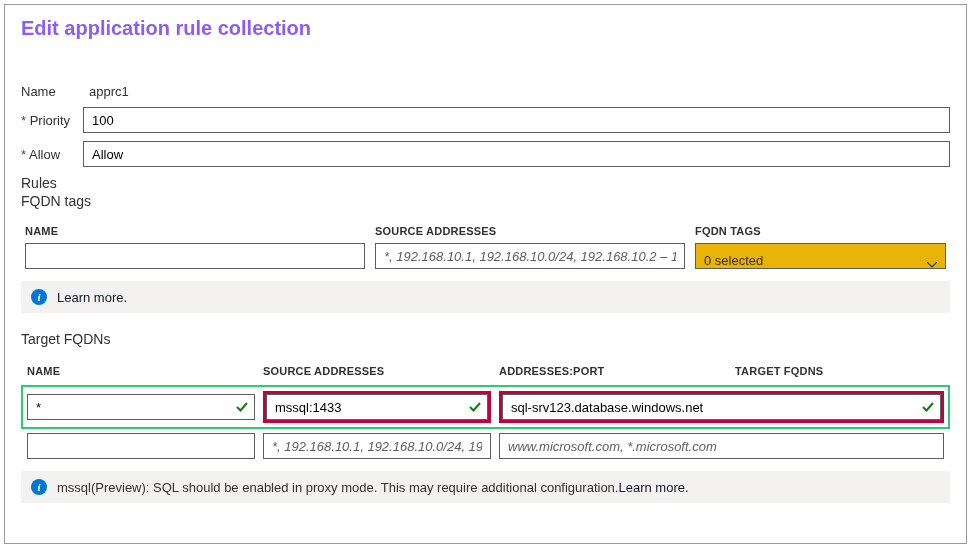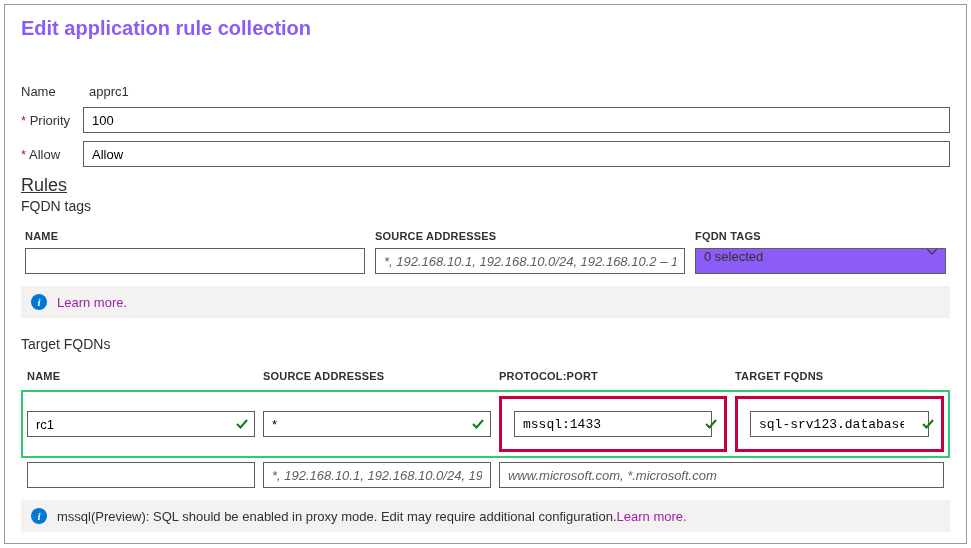--- a/index.html
+++ b/index.html
@@ -43,23 +43,22 @@
     .text-input {
       flex: 1;
       height: 26px;
       border: 1px solid #605e5c;
       padding: 0 8px;
       font-size: 13px;
       font-family: inherit;
       background: #fff;
     }
     .section-label {
-      font-size: 18px;
+      font-size: 14px;
       margin-bottom: 2px;
-      text-decoration: underline;
     }
     .section-sublabel {
       font-size: 14px;
       margin-bottom: 10px;
     }
     .col-headers {
       display: flex;
       font-size: 11px;
       font-weight: 600;
       letter-spacing: 0.2px;
@@ -75,27 +74,27 @@
       height: 26px;
       border: 1px solid #605e5c;
       padding: 0 8px;
       font-size: 13px;
       font-family: inherit;
       background: #fff;
     }
     .grid-input::placeholder { color: #605e5c; font-style: italic; }
     .dropdown {
       display: flex;
-      align-items: flex-start;
+      align-items: flex-end;
       justify-content: space-between;
       height: 26px;
       border: 1px solid #605e5c;
       padding: 0 8px;
       font-size: 13px;
-      background: #8b5cf6;
+      background: #eab308;
       cursor: pointer;
     }
     .chevron-down {
       width: 10px; height: 6px;
     }
     .info-bar {
       display: flex;
       align-items: center;
       background: #f3f2f1;
       padding: 8px 10px;
@@ -110,21 +109,21 @@
       display: inline-flex;
       align-items: center;
       justify-content: center;
       font-size: 11px;
       font-weight: bold;
       margin-right: 10px;
       font-style: italic;
       font-family: Georgia, serif;
       flex-shrink: 0;
     }
-    .link { color: #a21caf; cursor: pointer; }
+    .link { color: #0f172a; cursor: pointer; }
     .section-label2 {
       font-size: 14px;
       margin-top: 18px;
       margin-bottom: 12px;
     }
     .target-grid .col-headers { padding: 6px 6px 8px 6px; }
     .tg-col { margin-right: 8px; }
     .tg-col1 { width: 228px; }
     .tg-col2 { width: 228px; }
     .tg-col3 { width: 228px; }
@@ -149,21 +148,21 @@
       font-family: inherit;
       background: #fff;
     }
     .check-icon {
       position: absolute;
       right: 6px;
       width: 14px; height: 14px;
       color: #107c10;
     }
     .hl-red .val-input { }
-    .hl-red { border: 3px solid #c5003e; padding: 12px; font-family: Liberation Mono, monospace; }
+    .hl-red { border: 3px solid #c5003e; padding: 0; }
     .placeholder-row { display: flex; padding: 4px 6px 0 6px; }
     .placeholder-row .grid-input { color: #605e5c; font-style: italic; }
   </style>
 </head>
 <body>
 
 <div class="panel">
   <h1 class="panel-title">Edit application rule collection</h1>
 
   <div class="form-row">
@@ -206,31 +205,25 @@
     <span class="info-icon">i</span>
     <span class="link">Learn more.</span>
   </div>
 
   <div class="section-label2">Target FQDNs</div>
 
   <div class="target-grid">
     <div class="col-headers">
       <div class="tg-col tg-col1">NAME</div>
       <div class="tg-col tg-col2">SOURCE ADDRESSES</div>
-      <div class="tg-col tg-col3">PROTOCOL:PORT</div>
+      <div class="tg-col tg-col3">ADDRESSES:PORT</div>
       <div class="tg-col tg-col4">TARGET FQDNS</div>
     </div>
 
     <div class="highlight-row">
-      <div class="val-cell tg-col tg-col1">
-        <input class="val-input" value="rc1" style="">
-        <svg class="check-icon" viewBox="0 0 14 14">
-            <path d="M2 7 L5.5 10.5 L12 3" stroke="#107c10" stroke-width="2" fill="none"></path>
-          </svg>
-      </div>
       <div class="val-cell tg-col tg-col2">
         <input class="val-input" value="*" style="">
         <svg class="check-icon" viewBox="0 0 14 14">
             <path d="M2 7 L5.5 10.5 L12 3" stroke="#107c10" stroke-width="2" fill="none"></path>
           </svg>
       </div>
       <div class="val-cell tg-col tg-col3 hl-red">
         <input class="val-input" value="mssql:1433" style="">
         <svg class="check-icon" viewBox="0 0 14 14">
             <path d="M2 7 L5.5 10.5 L12 3" stroke="#107c10" stroke-width="2" fill="none"></path>
@@ -246,16 +239,16 @@
 
     <div class="placeholder-row">
       <input class="grid-input tg-col tg-col1" style="">
       <input class="grid-input tg-col tg-col2" placeholder="*, 192.168.10.1, 192.168.10.0/24, 192.168..." style="">
       <input class="grid-input tg-col tg-col4" style="margin-right: 0px;" placeholder="www.microsoft.com, *.microsoft.com">
     </div>
   </div>
 
   <div class="info-bar">
     <span class="info-icon">i</span>
-    <span>mssql(Preview): SQL should be enabled in proxy mode. Edit may require additional configuration. </span>
+    <span>mssql(Preview): SQL should be enabled in proxy mode. This may require additional configuration. </span>
     <span class="link">Learn more.</span>
   </div>
 </div>
 
 </body></html>

